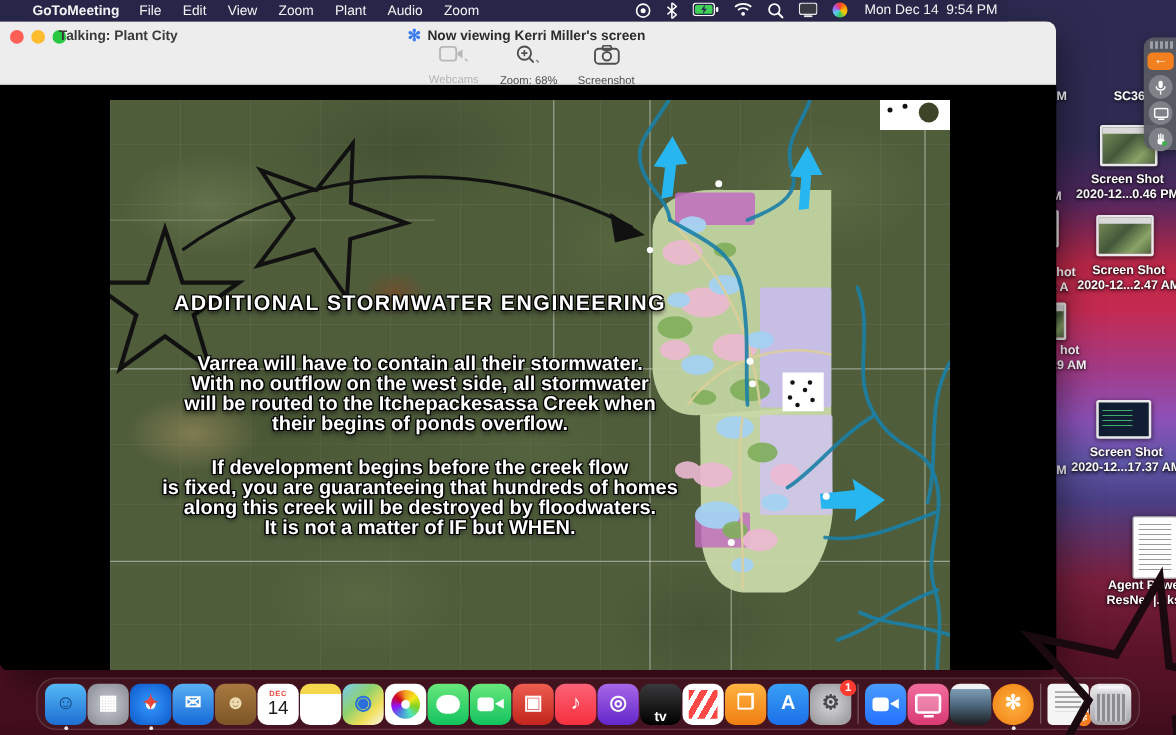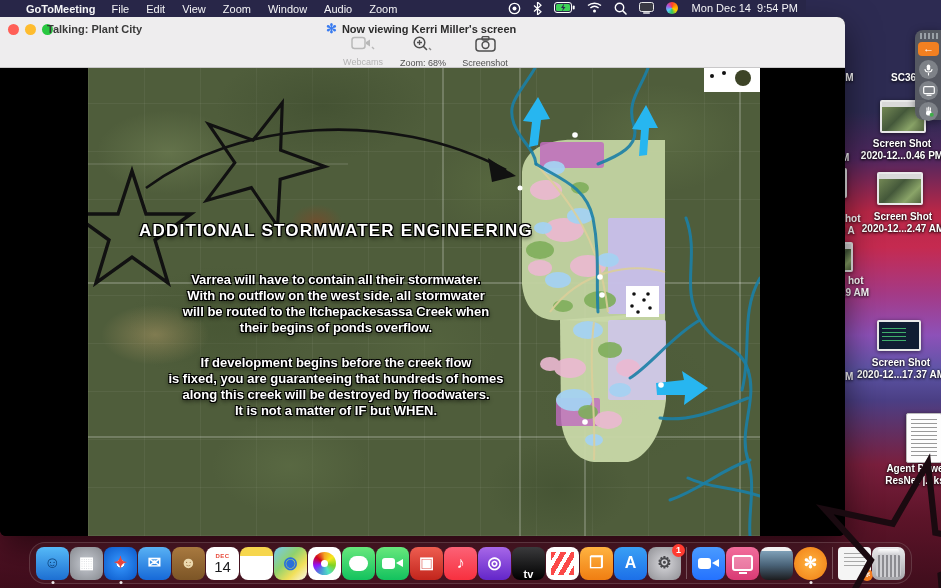--- a/index.html
+++ b/index.html
@@ -48,40 +48,40 @@
   #viewing { position:absolute; left:326px; top:5px; font-size:11px; font-weight:700; color:#2c2c2c;
     display:flex; align-items:center; gap:5px; }
   #viewing .daisy { color:#3a7cf0; font-size:13px; line-height:1; }
   .toolbtn { position:absolute; top:19px; width:70px; text-align:center; }
   .toolbtn svg { display:inline-block; }
   .toolbtn .tlabel { display:block; font-size:9px; color:#4f4f4f; margin-top:2px; }
   .toolbtn.disabled .tlabel { color:#b3b3b3; }
 
   
   #share-area { position:absolute; left:0; top:51px; width:845px; height:468px; background:#000; }
-  #map { position:absolute; left:88px; top:0; width:672px; height:468px; background-color:#4f5d3b; overflow:hidden;
+  #map { position:absolute; left:88px; top:12px; width:672px; height:468px; background-color:#4f5d3b; overflow:hidden;
     background-image:
       radial-gradient(ellipse 120px 70px at 12% 18%, rgba(125,141,94,.45), transparent 60%),
       radial-gradient(ellipse 180px 90px at 35% 8%, rgba(60,74,45,.55), transparent 60%),
       radial-gradient(ellipse 100px 80px at 60% 25%, rgba(93,111,66,.5), transparent 60%),
       radial-gradient(ellipse 140px 90px at 85% 15%, rgba(102,120,74,.5), transparent 60%),
       radial-gradient(ellipse 90px 50px at 10% 57%, rgba(170,150,100,.55), transparent 60%),
       radial-gradient(ellipse 40px 28px at 34% 33%, rgba(122,74,42,.75), transparent 65%),
       radial-gradient(ellipse 160px 100px at 20% 55%, rgba(66,81,47,.5), transparent 60%),
       radial-gradient(ellipse 120px 90px at 50% 60%, rgba(90,106,66,.5), transparent 60%),
       radial-gradient(ellipse 150px 110px at 80% 70%, rgba(74,90,53,.55), transparent 60%),
       radial-gradient(ellipse 130px 80px at 30% 85%, rgba(99,116,74,.5), transparent 60%),
       radial-gradient(ellipse 120px 80px at 70% 90%, rgba(63,78,47,.55), transparent 60%),
       repeating-linear-gradient(90deg, rgba(255,255,255,.05) 0 1px, transparent 1px 56px),
       repeating-linear-gradient(0deg, rgba(255,255,255,.05) 0 1px, transparent 1px 48px); }
   #map-svg { position:absolute; inset:0; }
   #overlay-text { position:absolute; left:2px; top:0; width:492px; text-align:center; color:#fff; }
   #ov-heading { position:absolute; left:0; top:153px; width:100%; font-size:17px; font-weight:700; letter-spacing:1.2px; line-height:19px;
     text-shadow:1px 1px 0 #000,-1px -1px 0 #000,1px -1px 0 #000,-1px 1px 0 #000,0 2px 4px rgba(0,0,0,.85); }
-  .ov-para { position:absolute; left:0; width:100%; font-size:13px; font-weight:700; line-height:16px;
+  .ov-para { position:absolute; left:0; width:100%; font-size:16px; font-weight:700; line-height:16px;
     text-shadow:1px 1px 0 #000,-1px -1px 0 #000,1px -1px 0 #000,-1px 1px 0 #000,0 2px 4px rgba(0,0,0,.85); }
   #ov-para1 { top:204px; }
   #ov-para2 { top:287px; }
 
   
   #grabber { position:absolute; left:915px; top:30px; width:26px; height:90px; z-index:8;
     background:rgba(88,92,99,.95); border-radius:8px 0 0 8px; box-shadow:0 2px 8px rgba(0,0,0,.4); }
   #grabber .stripes { position:absolute; left:5px; right:2px; top:3px; height:6px;
     background:repeating-linear-gradient(90deg,#9aa0a6 0 2px,transparent 2px 4px); }
   #grab-back { position:absolute; left:3px; top:12px; width:21px; height:14px; background:#f28021; border-radius:4px;
@@ -168,21 +168,21 @@
   </div>
 
 <div id="menubar">
   <span class="apple"></span>
   <span class="appname">GoToMeeting</span>
   <span style="display:flex">
       <span class="menu-item">File</span>
       <span class="menu-item">Edit</span>
       <span class="menu-item">View</span>
       <span class="menu-item">Zoom</span>
-      <span class="menu-item">Window</span>
+      <span class="menu-item">Plant</span>
       <span class="menu-item">Audio</span>
       <span class="menu-item">Zoom</span>
     </span>
   <span id="mb-right">
     <svg width="13" height="13" viewBox="0 0 13 13">
       <circle cx="6.5" cy="6.5" r="5.2" fill="none" stroke="#fff" stroke-width="1.3"></circle>
       <circle cx="6.5" cy="6.5" r="2" fill="#fff"></circle>
     </svg>
     <svg width="9" height="13" viewBox="0 0 9 13">
       <path d="M4.5 0 L4.5 13 M4.5 0 L8 3.2 L1 9.5 M4.5 13 L8 9.8 L1 3.5" fill="none" stroke="#fff" stroke-width="1.2"></path>

